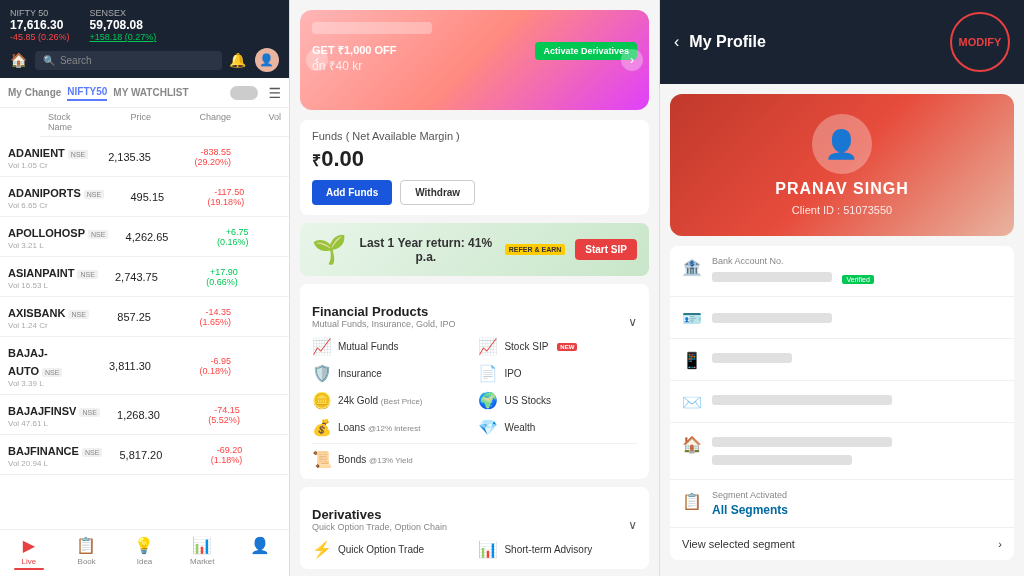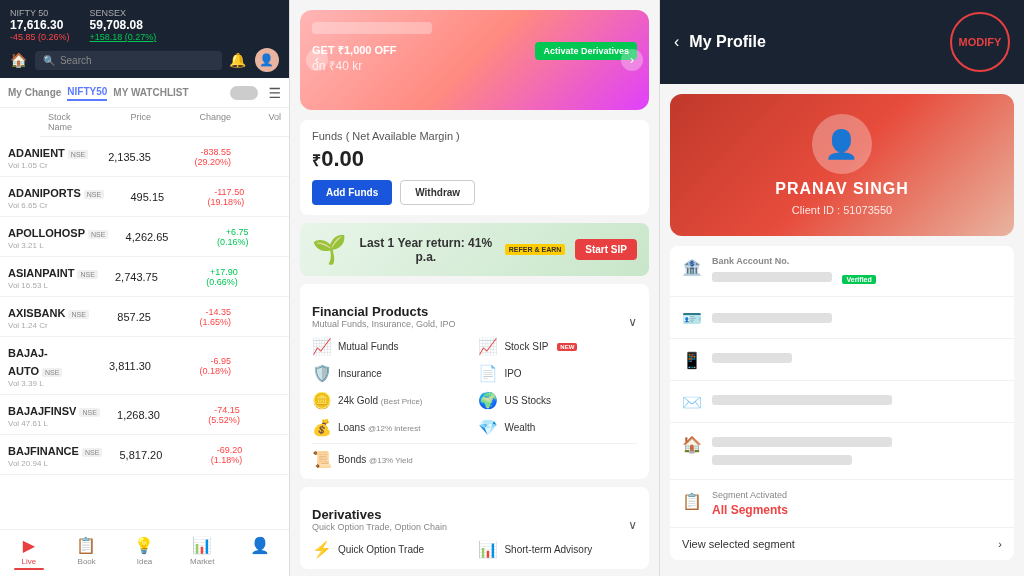--- a/index.html
+++ b/index.html
@@ -383,21 +383,21 @@
       overflow: hidden;
     }
     .detail-row {
       display: flex;
       align-items: flex-start;
       padding: 10px 12px;
       border-bottom: 1px solid #f0f0f0;
       gap: 10px;
     }
     .detail-icon { font-size: 16px; color: #888; margin-top: 2px; min-width: 20px; }
-    .detail-content { flex: 1; font-weight: bold; }
+    .detail-content { flex: 1; }
     .detail-label { font-size: 9px; color: #888; margin-bottom: 2px; }
     .blurred-value {
       background: #e0e0e0;
       border-radius: 3px;
       height: 10px;
       width: 120px;
       display: inline-block;
     }
     .blurred-value.wide { width: 180px; }
     .blurred-value.narrow { width: 80px; }
@@ -407,21 +407,21 @@
       font-size: 7px;
       padding: 1px 4px;
       border-radius: 2px;
       margin-left: 6px;
     }
     .segment-row {
       padding: 10px 12px;
       border-bottom: 1px solid #f0f0f0;
     }
     .segment-label { font-size: 9px; color: #888; margin-bottom: 3px; }
-    .segment-value { font-size: 12px; font-weight: 600; color: #ef4444; }
+    .segment-value { font-size: 12px; font-weight: 600; color: #0369a1; }
     .view-segment-btn {
       display: flex;
       align-items: center;
       justify-content: space-between;
       padding: 10px 12px;
       font-size: 11px;
       color: #333;
       cursor: pointer;
     }
   </style>

